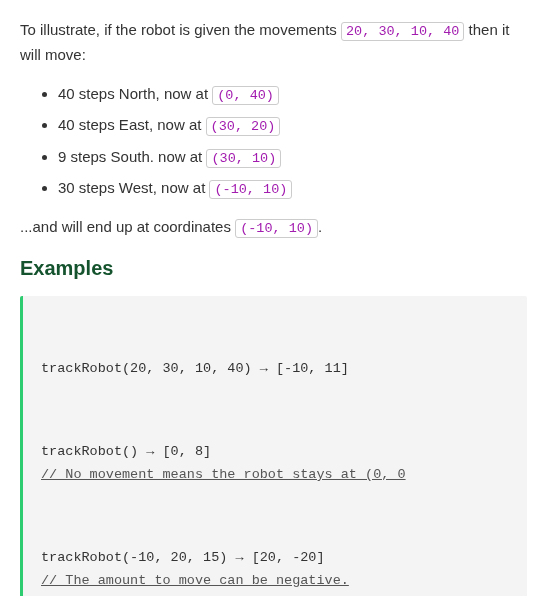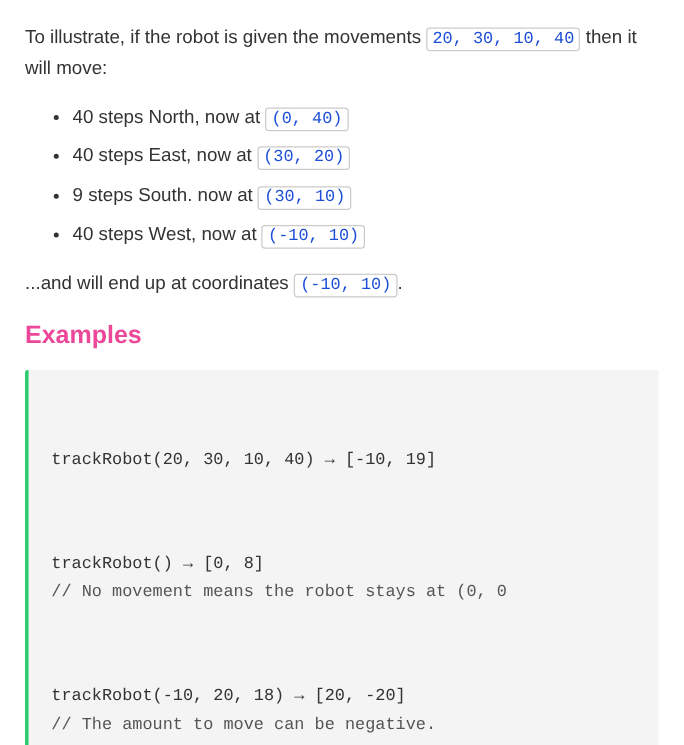--- a/index.html
+++ b/index.html
@@ -24,21 +24,21 @@
       line-height: 1.65;
     }
 
     code.inline {
       font-family: 'Courier New', Courier, monospace;
       font-size: 13.5px;
       border: 1px solid #ccc;
       border-radius: 3px;
       padding: 1px 4px;
       background: #fff;
-      color: #1d4ed8;
+      color: #a21caf;
     }
 
     ul.steps {
       list-style: disc;
       padding-left: 38px;
       margin-bottom: 14px;
     }
 
     ul.steps li {
       margin-bottom: 6px;
@@ -49,40 +49,41 @@
     .end-text {
       font-size: 15px;
       margin-bottom: 12px;
       line-height: 1.65;
     }
 
     h2.section-title {
       font-size: 20px;
       font-weight: 700;
       margin-bottom: 12px;
-      color: #ec4899;
+      color: #14532d;
     }
 
     .code-block-wrapper {
       border-left: 3px solid #2ecc71;
       background: #f4f4f4;
       padding: 16px 18px;
       border-radius: 2px;
     }
 
     .code-block {
       font-family: 'Courier New', Courier, monospace;
       font-size: 13.5px;
       color: #333;
       line-height: 1.7;
       white-space: pre;
     }
 
     .code-comment {
       color: #555;
+      text-decoration: underline;
     }
 
     .code-section {
       margin-bottom: 14px;
     }
     .code-section:last-child {
       margin-bottom: 0;
     }
   </style>
 </head>
@@ -96,31 +97,31 @@
   <li>
     <span>40 steps North, now at </span><code class="inline">(0, 40)</code>
   </li>
   <li>
     <span>40 steps East, now at </span><code class="inline">(30, 20)</code>
   </li>
   <li>
     <span>9 steps South. now at </span><code class="inline">(30, 10)</code>
   </li>
   <li>
-    <span>40 steps West, now at </span><code class="inline">(-10, 10)</code>
+    <span>30 steps West, now at </span><code class="inline">(-10, 10)</code>
   </li>
 </ul>
 
 <p class="end-text">
   <span>...and will end up at coordinates </span><code class="inline">(-10, 10)</code><span>.</span>
 </p>
 
 <h2 class="section-title">Examples</h2>
 
 <div class="code-block-wrapper">
   <div class="code-block">
-    <div class="code-section"><span>trackRobot(20, 30, 10, 40) → [-10, 19]</span></div>
+    <div class="code-section"><span>trackRobot(20, 30, 10, 40) → [-10, 11]</span></div>
     <div class="code-section"><span>trackRobot() → [0, 8]</span>
 <span class="code-comment">// No movement means the robot stays at (0, 0</span></div>
-    <div class="code-section"><span>trackRobot(-10, 20, 18) → [20, -20]</span>
+    <div class="code-section"><span>trackRobot(-10, 20, 15) → [20, -20]</span>
 <span class="code-comment">// The amount to move can be negative.</span></div>
   </div>
 </div>
 
 </body></html>

